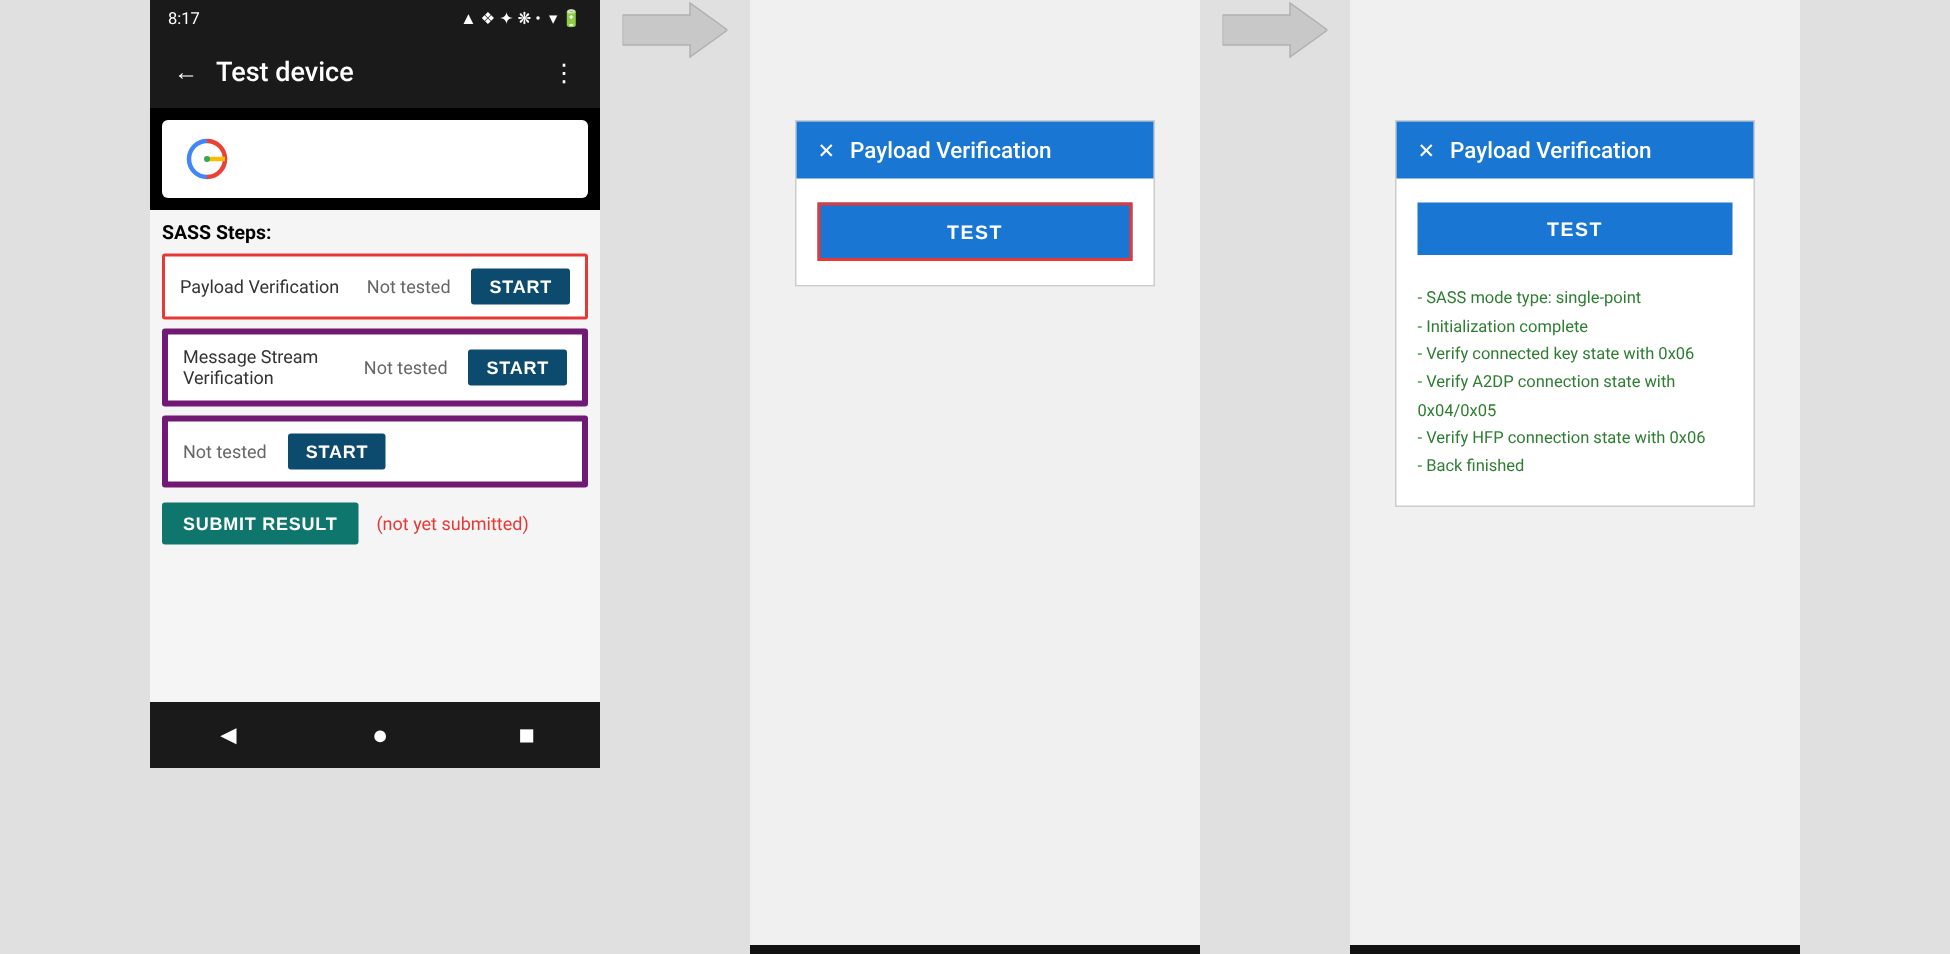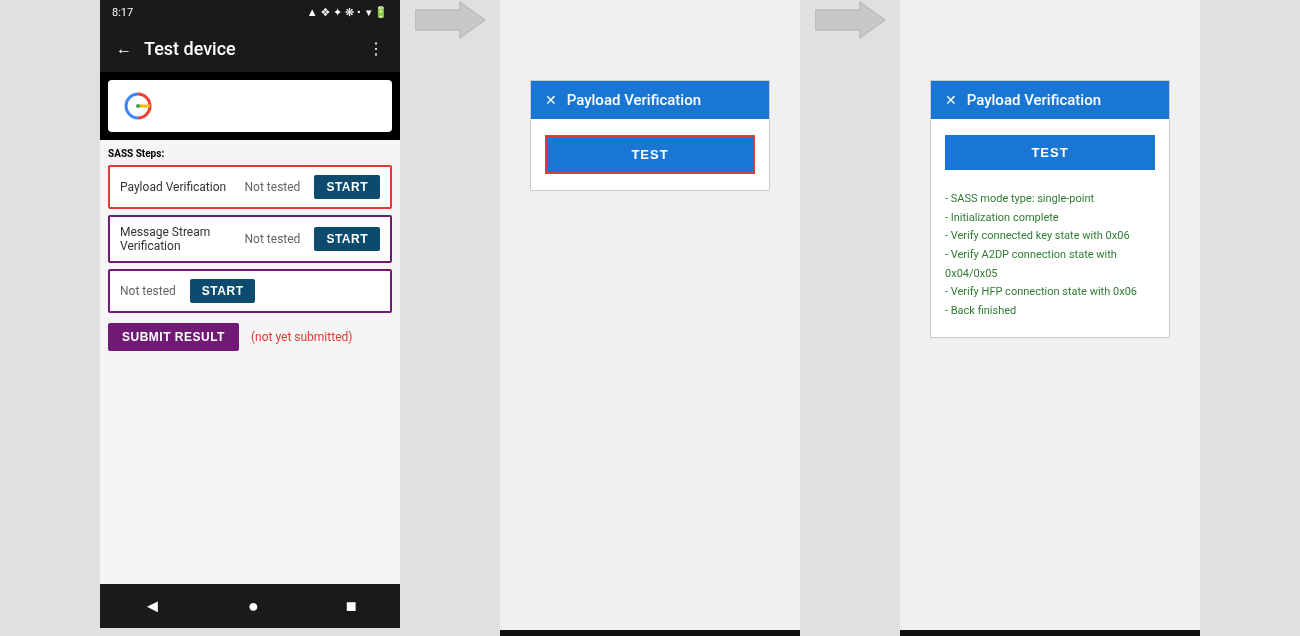--- a/index.html
+++ b/index.html
@@ -11,21 +11,21 @@
       width: 1300px;
       height: 636px;
       overflow: hidden;
       font-family: 'Roboto', Arial, sans-serif;
       gap: 0;
     }
 
     
     .phone-container {
       width: 300px;
-      height: 628px;
+      height: 512px;
       background: #000;
       display: flex;
       flex-direction: column;
       flex-shrink: 0;
     }
 
     .status-bar {
       background: #1a1a1a;
       color: #fff;
       font-size: 11px;
@@ -77,21 +77,21 @@
     .device-info-value { color: #000; font-weight: 500; }
 
     .phone-content {
       background: #f5f5f5;
       flex: 1;
       padding: 8px;
       overflow-y: auto;
     }
 
     .sass-title {
-      font-size: 10px;
+      font-size: 13px;
       font-weight: 700;
       color: #000;
       margin-bottom: 6px;
     }
 
     .select-device-row {
       display: flex;
       align-items: center;
       justify-content: space-between;
       margin-bottom: 8px;
@@ -117,21 +117,21 @@
       height: 16px;
       background: #fff;
       border-radius: 50%;
       position: absolute;
       top: 2px;
       right: 2px;
     }
 
     .step-row {
       background: #fff;
-      border: 2px solid #701a75;
+      border: 4px solid #701a75;
       border-radius: 2px;
       display: flex;
       align-items: center;
       padding: 8px 10px;
       margin-bottom: 6px;
       gap: 6px;
     }
     .step-row.highlighted {
       border: 2px solid #e53935;
     }
@@ -159,21 +159,21 @@
       letter-spacing: 0.5px;
     }
 
     .submit-row {
       display: flex;
       align-items: center;
       gap: 12px;
       margin-top: 10px;
     }
     .submit-btn {
-      background: #701a75;
+      background: #0f766e;
       color: #fff;
       border: none;
       border-radius: 2px;
       padding: 7px 14px;
       font-size: 12px;
       font-weight: 600;
       cursor: pointer;
       text-transform: uppercase;
       letter-spacing: 0.5px;
     }

